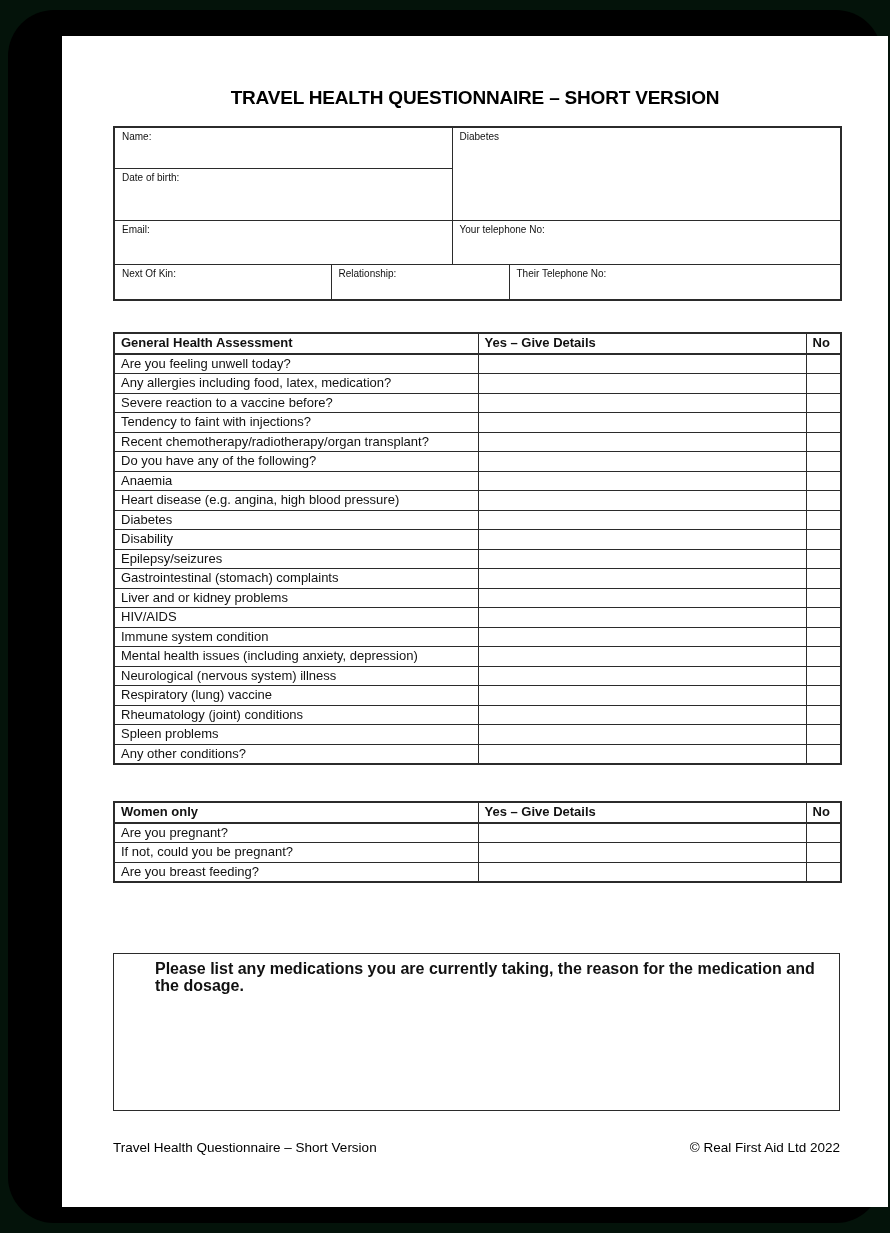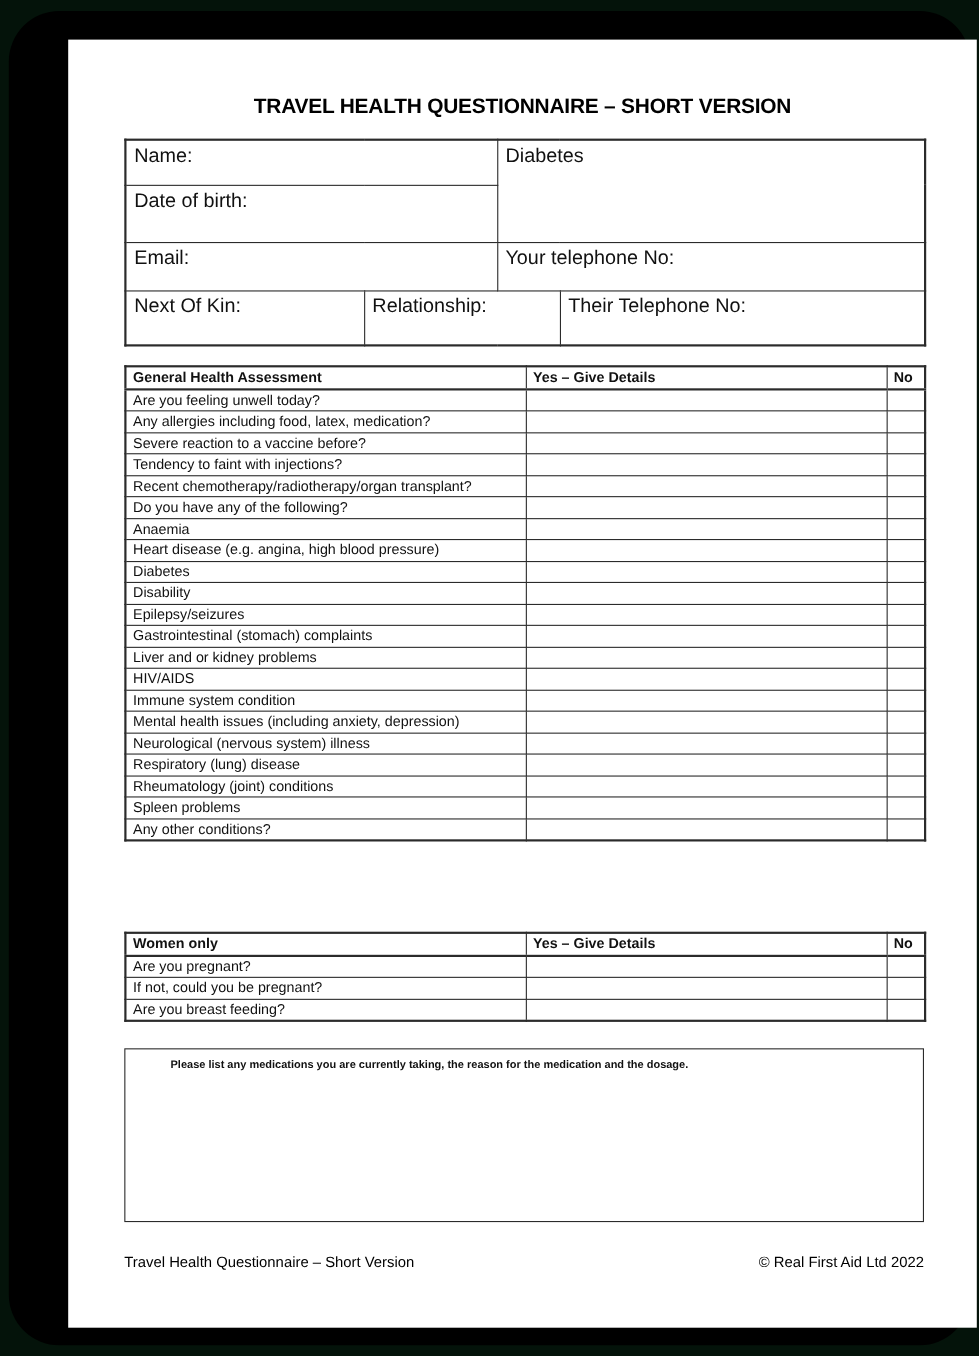--- a/index.html
+++ b/index.html
@@ -28,40 +28,40 @@
   }
   .title{
     position:absolute;top:51px;left:0;width:100%;text-align:center;
     font-weight:bold;font-size:19px;letter-spacing:-0.2px;color:#000;
   }
   table{border-collapse:collapse;table-layout:fixed;}
   
   .contact-table{position:absolute;top:90px;left:51px;width:727px;border:2px solid var(--table_border);}
   .contact-table td{
     border:1.5px solid var(--table_border);
-    font-size:18px;padding:3px 7px;vertical-align:top;text-align:left;
+    font-size:10px;padding:3px 7px;vertical-align:top;text-align:left;
   }
   
   .qtable{position:absolute;left:51px;width:727px;border:2px solid var(--table_border);}
   .qtable th,.qtable td{
     border:1.3px solid var(--table_border);
     font-size:13px;padding:1px 6px;vertical-align:top;text-align:left;
     line-height:16.5px;
   }
   .qtable th{font-weight:bold;border-bottom:2.2px solid var(--table_border);height:15px;}
   .qtable td{height:19.4px;}
   .gh-table{top:296px;}
-  .women-table{top:811px;padding-left:44px;}
+  .women-table{top:765px;padding-left:44px;}
   
   .med-box{
     position:absolute;top:917px;left:51px;width:727px;height:158px;
     border:1.6px solid var(--table_border);
     padding:6px 9px;
   }
-  .med-box .prompt{font-weight:bold;font-size:10px;line-height:17px;padding-left:32px;}
+  .med-box .prompt{font-weight:bold;font-size:16px;line-height:17px;padding-left:32px;}
   
   .footer{
     position:absolute;top:1104px;left:51px;width:727px;
     display:flex;justify-content:space-between;
     font-size:13.5px;color:#000;
   }
 </style>
 </head>
 <body>
 
@@ -94,21 +94,21 @@
     </tr>
     <tr>
       <td colspan="2" style="height:44px">
         <span>Email:</span>
       </td>
       <td colspan="2">
         <span>Your telephone No:</span>
       </td>
     </tr>
     <tr>
-      <td style="height:50px">
+      <td style="height:36px">
         <span>Next Of Kin:</span>
       </td>
       <td colspan="2">
         <span>Relationship:</span>
       </td>
       <td>
         <span>Their Telephone No:</span>
       </td>
     </tr>
   </tbody>
@@ -207,21 +207,21 @@
           <td>Mental health issues (including anxiety, depression)</td>
           <td></td>
           <td></td>
         </tr>
         <tr>
           <td>Neurological (nervous system) illness</td>
           <td></td>
           <td></td>
         </tr>
         <tr>
-          <td>Respiratory (lung) disease</td>
+          <td>Respiratory (lung) vaccine</td>
           <td></td>
           <td></td>
         </tr>
         <tr>
           <td>Rheumatology (joint) conditions</td>
           <td></td>
           <td></td>
         </tr>
         <tr>
           <td>Spleen problems</td>

